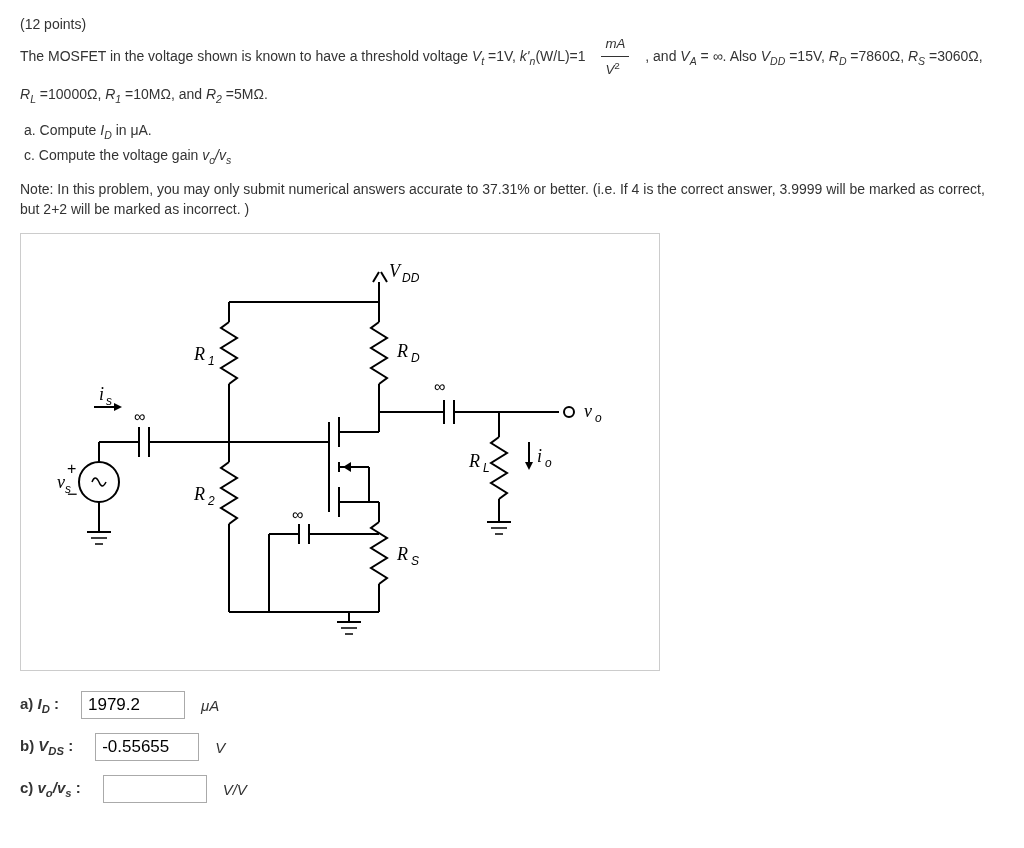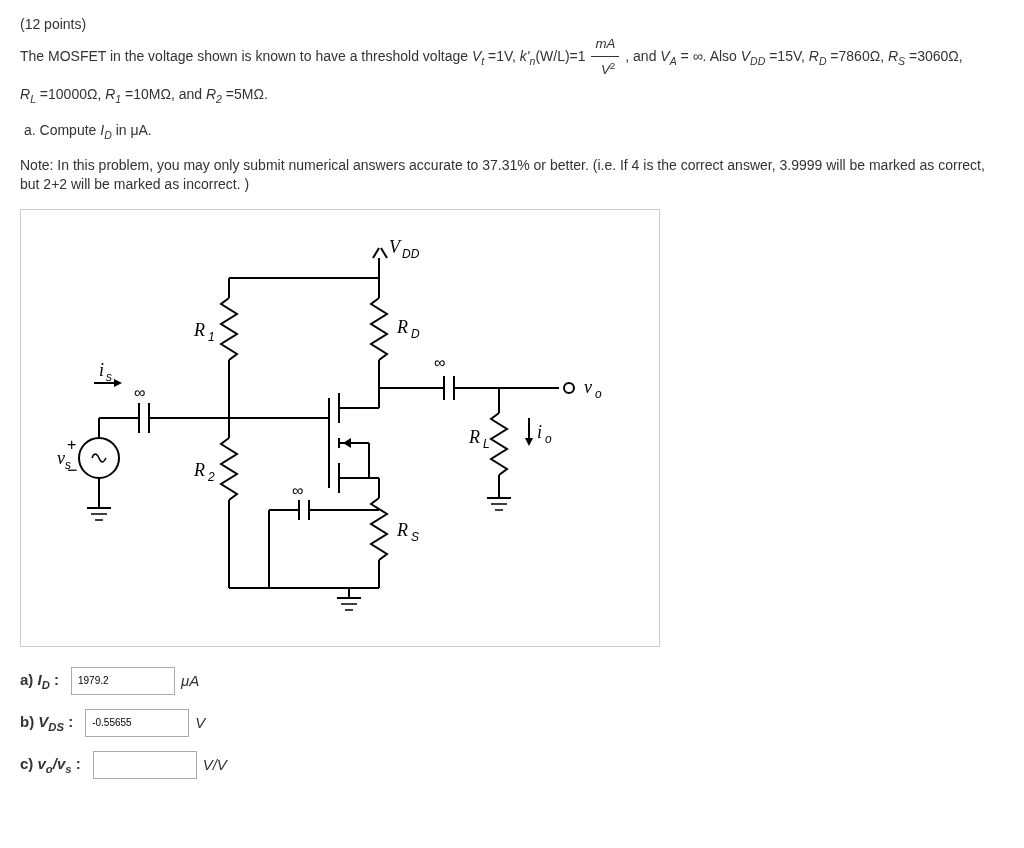--- a/index.html
+++ b/index.html
@@ -33,45 +33,46 @@
       padding: 18px;
       width: 640px;
       margin-bottom: 20px;
       box-sizing: border-box;
     }
     .answer-row {
       display: flex;
       align-items: center;
       margin-bottom: 14px;
       font-size: 15px;
+      gap: 10px;
     }
     .answer-row .label {
       margin-right: 6px;
       font-weight: bold;
     }
     .answer-row input {
       width: 90px;
       height: 22px;
       border: 1px solid #aaa;
       padding: 2px 6px;
-      font-size: 10px;
+      font-size: 17px;
       margin: 0 6px;
     }
     .answer-row .unit {
       font-style: italic;
     }
     svg { display:block; }
     .sub { font-size: 0.75em; vertical-align: sub; }
     .sup { font-size: 0.75em; vertical-align: super; }
     .fraction {
       display: inline-block;
       vertical-align: middle;
-      text-align: right;
+      text-align: left;
       font-size: 0.95em;
-      margin: 0 2px;
+      margin: 0 12px;
     }
     .fraction .num {
       display: block;
       border-bottom: 1px solid #333;
       padding: 0 4px;
       font-style: italic;
     }
     .fraction .den {
       display: block;
       padding: 0 4px;
@@ -93,20 +94,21 @@
   <i>R<span class="sub">D</span></i><span> =7860Ω, </span>
   <i>R<span class="sub">S</span></i><span> =3060Ω,</span>
   <br>
   <i>R<span class="sub">L</span></i><span> =10000Ω, </span>
   <i>R<span class="sub">1</span></i><span> =10MΩ, and </span>
   <i>R<span class="sub">2</span></i><span> =5MΩ.</span>
 </div>
 
 <div class="questions">
   <div><span>a.  Compute </span><i>I<span class="sub">D</span></i><span> in μA.</span></div>
+  <div><span>c.  Compute the voltage gain </span><i>v<span class="sub">o</span>/v<span class="sub">s</span></i></div>
 </div>
 
 <div class="note">
   <b>Note:</b><span> In this problem, you may only submit numerical answers accurate to 37.31% or better. (i.e. If 4 is the correct answer, 3.9999 will be marked as correct, but 2+2 will be marked as incorrect. )</span>
 </div>
 
 <div class="circuit-box">
 <svg width="600" height="400" viewBox="0 0 600 400">
   <style>
     .wire { stroke:#000; stroke-width:2; fill:none; }

